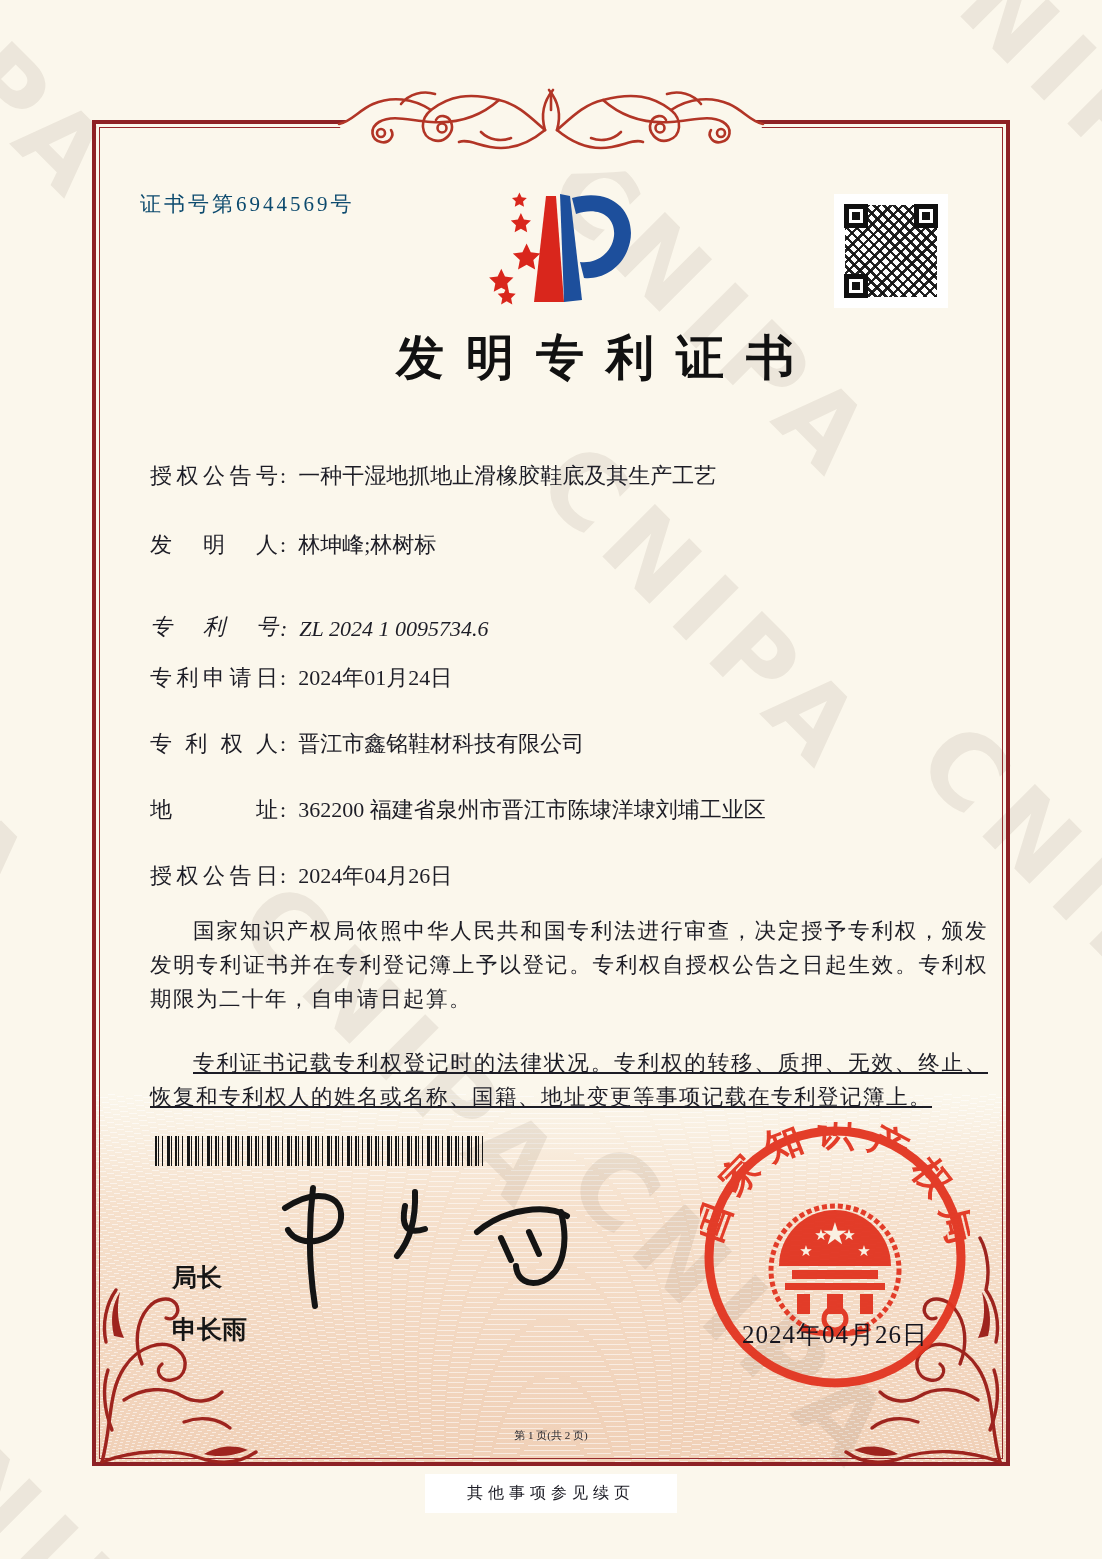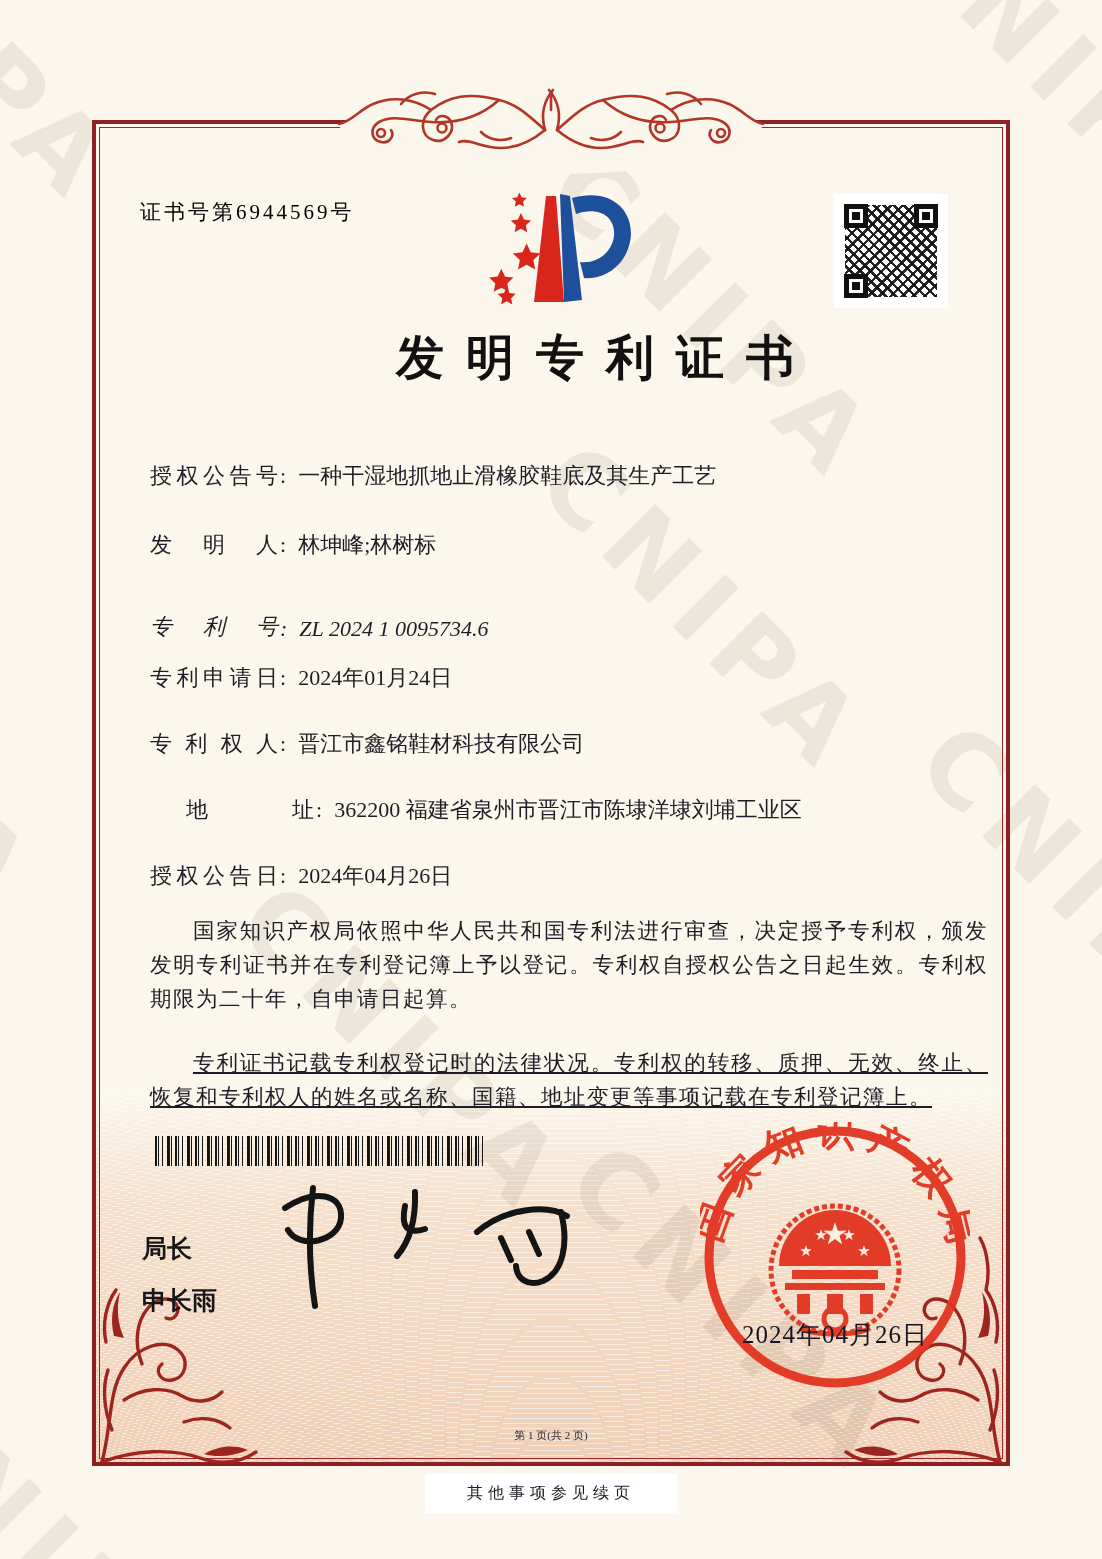--- a/index.html
+++ b/index.html
@@ -31,21 +31,21 @@
   
   .frame{
     left:92px;top:120px;width:918px;height:1346px;z-index:1;
     border:4px solid #8e2125;box-sizing:border-box;pointer-events:none;
   }
   .frame::before{
     content:"";position:absolute;inset:3px;border:1.5px solid #96282c;
   }
   .ornament{z-index:2;pointer-events:none;}
   
-  .cert-no{left:140px;top:190px;font-size:21px;letter-spacing:3px;color:#000000;z-index:2;margin-top:8px;}
+  .cert-no{left:140px;top:190px;font-size:21px;letter-spacing:3px;color:#0c4a6e;z-index:2;}
   .logo{left:468px;top:190px;width:168px;height:132px;z-index:2;}
   .qr{
     left:834px;top:194px;width:114px;height:114px;background:#fff;z-index:2;
     display:flex;align-items:center;justify-content:center;
   }
   .qr-inner{width:92px;height:92px;position:relative;
     background-image:
       repeating-linear-gradient(45deg, rgba(16,16,16,.92) 0 2.5px, transparent 2.5px 7px),
       repeating-linear-gradient(-45deg, rgba(16,16,16,.9) 0 2.5px, transparent 2.5px 8px);
   }
@@ -54,38 +54,38 @@
   .f-tl{left:-1px;top:-1px;} .f-tr{right:-1px;top:-1px;} .f-bl{left:-1px;bottom:-1px;}
   .title{
     left:92px;top:326px;width:918px;text-align:center;z-index:2;
     font-size:48px;font-weight:700;letter-spacing:22px;text-indent:22px;color:#111;padding-left:44px;
   }
   
   .frow{left:150px;width:860px;font-size:22px;z-index:2;white-space:nowrap;color:#1d1d26;}
   .flabel{display:inline-block;width:128px;text-align:justify;text-align-last:justify;vertical-align:bottom;}
   .colon{display:inline-block;margin:0 12px 0 2px;}
   .r0{top:461px;} .r1{top:530px;} .r2{top:612px;font-style:italic;} .r3{top:663px;}
-  .r4{top:729px;} .r5{top:795px;margin-left:36px;} .r6{top:861px;}
+  .r4{top:729px;} .r5{top:795px;} .r6{top:861px;}
   .pair2{position:absolute;left:405px;top:0;}
   
   .para{
     left:150px;width:838px;font-size:21.5px;line-height:34px;
     text-align:justify;text-indent:2em;letter-spacing:1.5px;z-index:2;color:#1d1d26;
   }
   .p1{top:914px;} .p2{top:1046px;text-decoration:underline;}
   
   .barcode{
     left:155px;top:1136px;width:332px;height:30px;z-index:2;
     background:repeating-linear-gradient(90deg,
       #161616 0 2px, transparent 2px 3px, #161616 3px 4px, transparent 4px 7px,
       #161616 7px 8px, transparent 8px 12px, #161616 12px 15px, transparent 15px 16px,
       #161616 16px 17px, transparent 17px 20px);
   }
-  .officer{left:142px;z-index:2;font-family:"Liberation Sans","DejaVu Sans",sans-serif;
-    font-weight:700;font-size:25px;color:#161616;}
+  .officer{left:172px;z-index:2;font-family:"Liberation Sans","DejaVu Sans",sans-serif;
+    font-weight:700;font-size:25px;color:#161616;margin-top:29px;}
   .o1{top:1232px;} .o2{top:1284px;font-family:Liberation Mono, monospace;}
   .signature{left:255px;top:1178px;width:330px;height:135px;z-index:2;}
   
   .seal{left:700px;top:1122px;width:270px;height:270px;z-index:3;}
   .seal-date{
     left:742px;top:1318px;width:200px;z-index:4;
     font-size:25px;color:#15151f;letter-spacing:1px;white-space:nowrap;
   }
   
   .pageinfo{left:92px;top:1428px;width:918px;text-align:center;font-size:11px;color:#2a2a30;z-index:2;}

